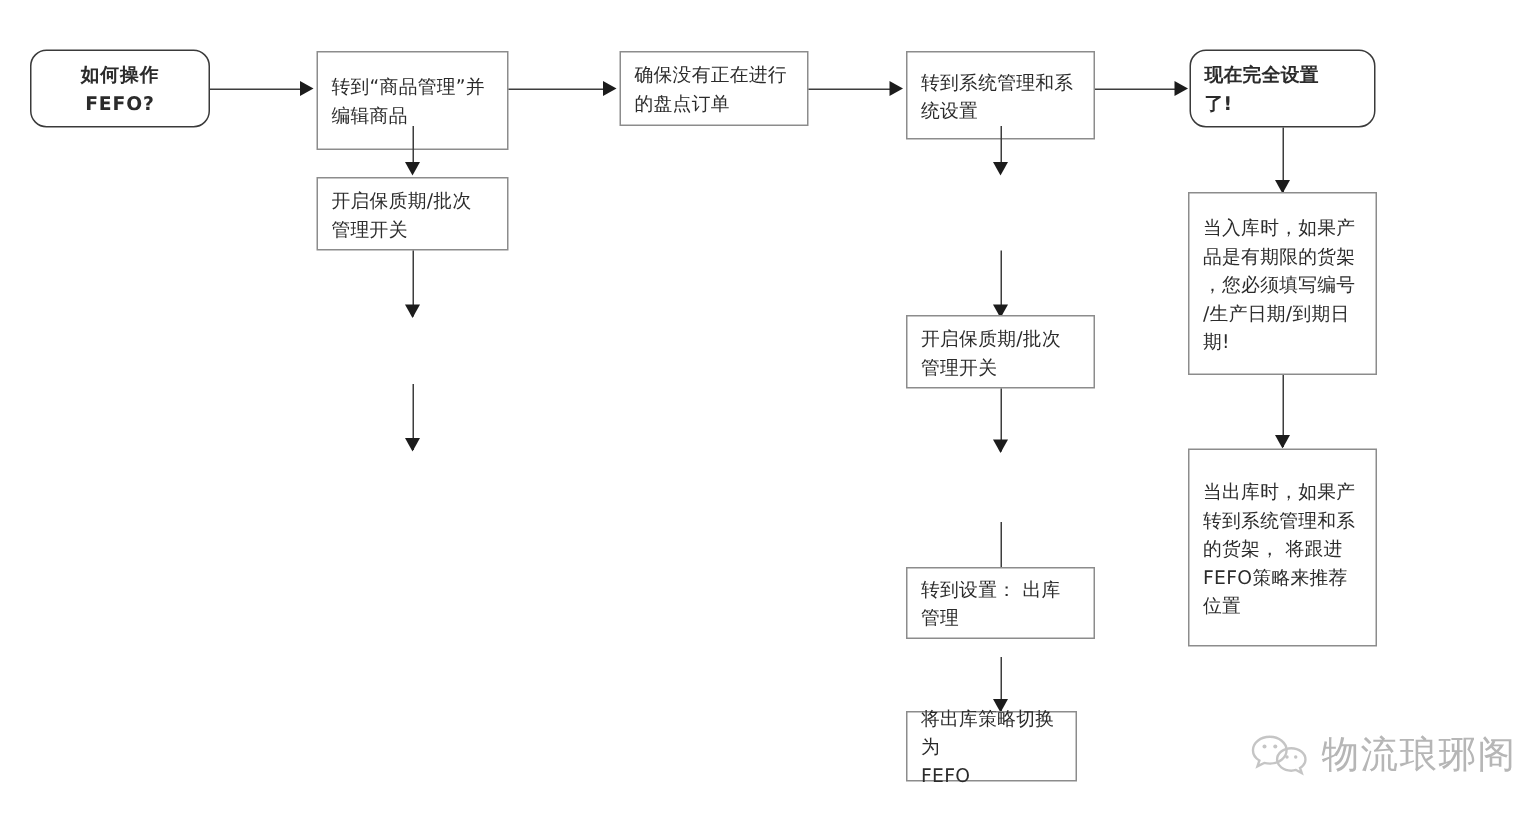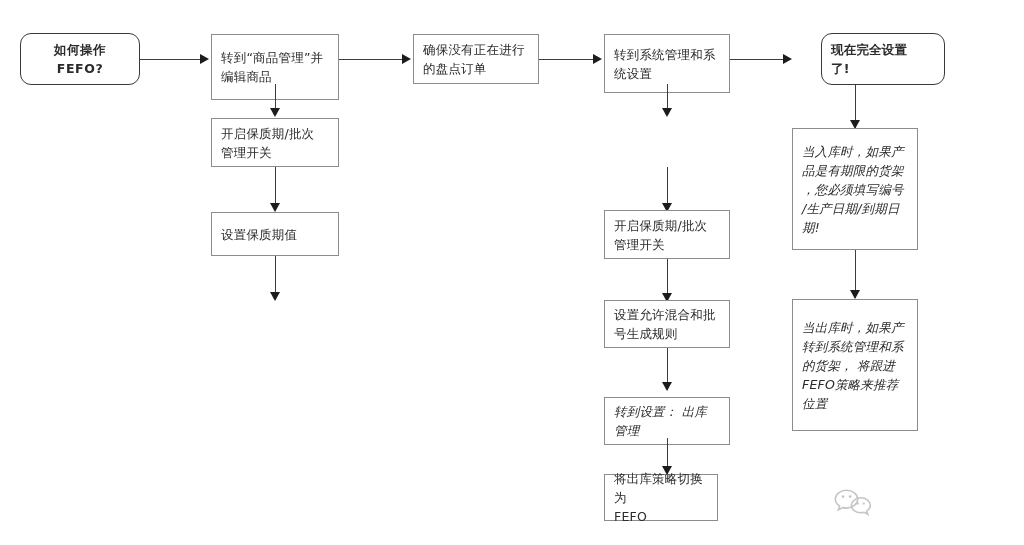--- a/index.html
+++ b/index.html
@@ -43,21 +43,20 @@
     text-align: center;
     letter-spacing: 0.6px;
   }
   .node.terminal.left-align {
     justify-content: flex-start;
     text-align: left;
     letter-spacing: 0.2px;
   }
   .node.note {
     align-items: center;
-    font-style: italic;
   }
   .node .txt {
     display: block;
     width: 100%;
   }
   
   .edge {
     position: absolute;
     background: #3d3d3d;
   }
@@ -117,23 +116,20 @@
   <div class="arrow down" style="left:269.5px; top:108px;"></div>
 
   <div class="node" style="left:211px; top:118px; width:128px; height:49px;">
     <span class="txt">开启保质期/批次
 管理开关</span>
   </div>
 
   <div class="edge v" style="left:274.5px; top:167px; height:44px;"></div>
   <div class="arrow down" style="left:269.5px; top:203px;"></div>
 
-  <div class="node" style="left:211px; top:212px; width:128px; height:44px;">
-    <span class="txt">设置保质期值</span>
-  </div>
 
   <div class="edge v" style="left:274.5px; top:256px; height:44px;"></div>
   <div class="arrow down" style="left:269.5px; top:292px;"></div>
 
 
   <div class="edge h" style="left:339px; top:58.5px; width:65px;"></div>
   <div class="arrow right" style="left:402px; top:53.5px;"></div>
 
   <div class="node" style="left:413px; top:34px; width:126px; height:50px;">
     <span class="txt">确保没有正在进行
@@ -156,45 +152,41 @@
   <div class="arrow down" style="left:661.5px; top:203px;"></div>
 
   <div class="node" style="left:604px; top:210px; width:126px; height:49px;">
     <span class="txt">开启保质期/批次
 管理开关</span>
   </div>
 
   <div class="edge v" style="left:666.5px; top:259px; height:42px;"></div>
   <div class="arrow down" style="left:661.5px; top:293px;"></div>
 
-  <div class="node" style="left:604px; top:300px; width:126px; height:48px;">
-    <span class="txt">设置允许混合和批
-号生成规则</span>
-  </div>
 
   <div class="edge v" style="left:666.5px; top:348px; height:42px;"></div>
   <div class="arrow down" style="left:661.5px; top:382px;"></div>
 
-  <div class="node" style="left:604px; top:397px; width:126px; height:48px;font-style:italic;">
+  <div class="node" style="left:604px; top:378px; width:126px; height:48px;">
     <span class="txt">转到设置： 出库
 管理</span>
   </div>
 
   <div class="edge v" style="left:666.5px; top:438px; height:36px;"></div>
   <div class="arrow down" style="left:661.5px; top:466px;"></div>
 
   <div class="node" style="left:604px; top:474px; width:114px; height:47px;">
     <span class="txt">将出库策略切换为
 FEFO</span>
   </div>
 
   <div class="edge h" style="left:730px; top:58.5px; width:55px;"></div>
   <div class="arrow right" style="left:783px; top:53.5px;"></div>
 
-  <div class="node terminal left-align" style="left:793px; top:33px; width:124px; height:52px;margin-left:28px;">
+  <div class="node terminal left-align" style="left:793px; top:33px; width:124px; height:52px;">
     <span class="txt">现在完全设置
 了!</span>
   </div>
 
   <div class="edge v" style="left:854.5px; top:85px; height:43px;"></div>
   <div class="arrow down" style="left:849.5px; top:120px;"></div>
 
   <div class="node note" style="left:792px; top:128px; width:126px; height:122px;">
     <span class="txt">当入库时，如果产
 品是有期限的货架
@@ -222,15 +214,16 @@
           <path d="M28.8 11.8c-5.2 0-9.4 3.4-9.4 7.5 0 4.1 4.2 7.5 9.4 7.5 1.1 0 2.2-.2 3.2-.5l3.8 2-1.1-3.3c2.2-1.4 3.6-3.4 3.6-5.7 0-4.1-4.2-7.5-9.5-7.5z"></path>
         </g>
         <g fill="#b0b0b0">
           <circle cx="11" cy="10.6" r="1.35"></circle>
           <circle cx="18.2" cy="10.6" r="1.35"></circle>
           <circle cx="26" cy="17.6" r="1.15"></circle>
           <circle cx="31.8" cy="17.6" r="1.15"></circle>
         </g>
       </svg>
     </span>
+    <span class="wm-text">物流琅琊阁</span>
   </div>
 
 </div>
 
 </body></html>

